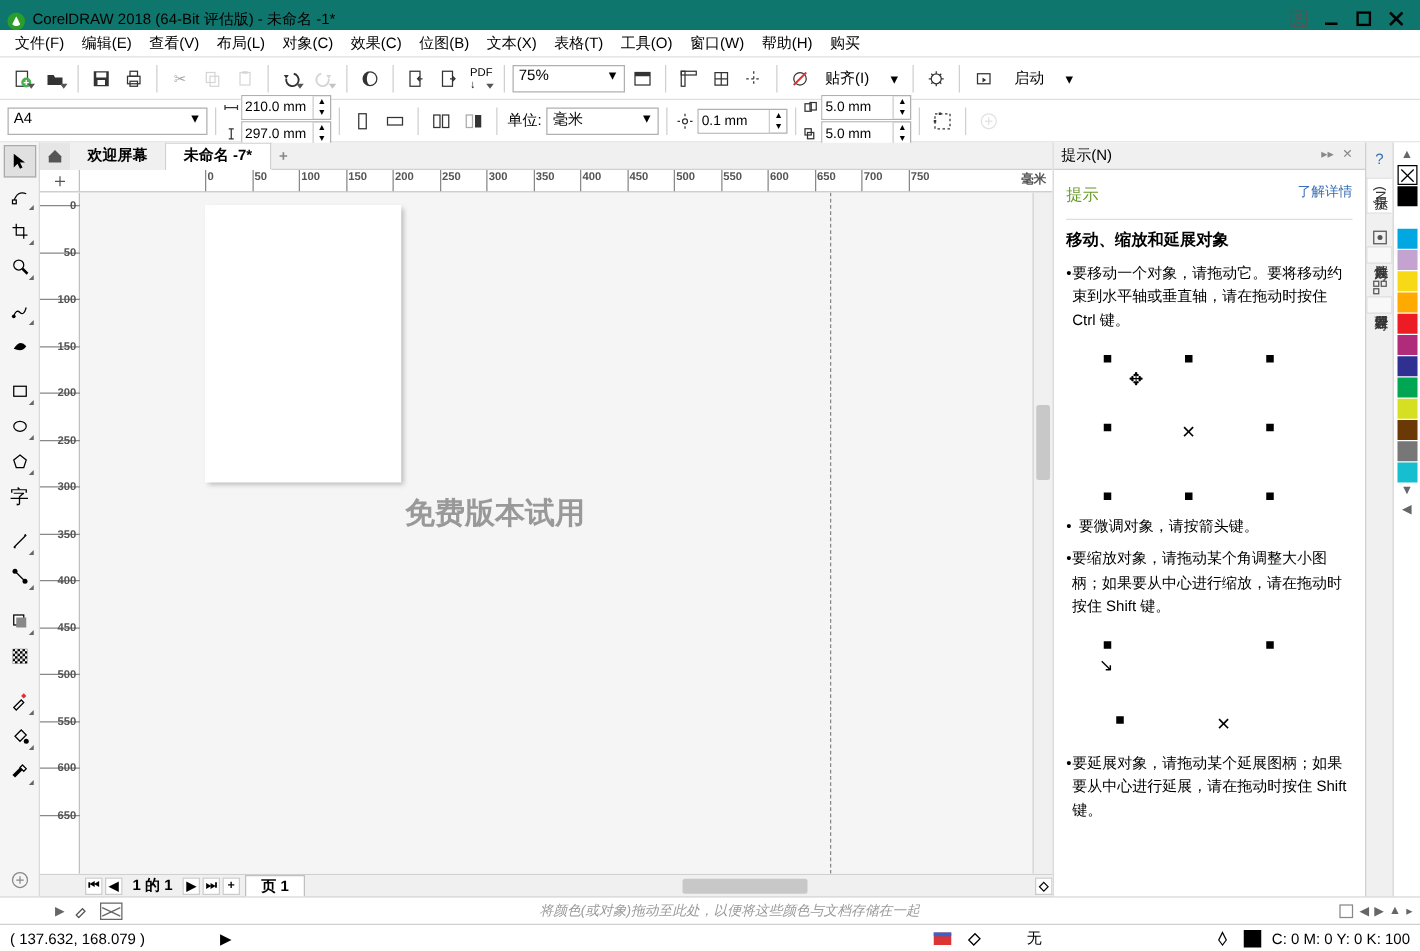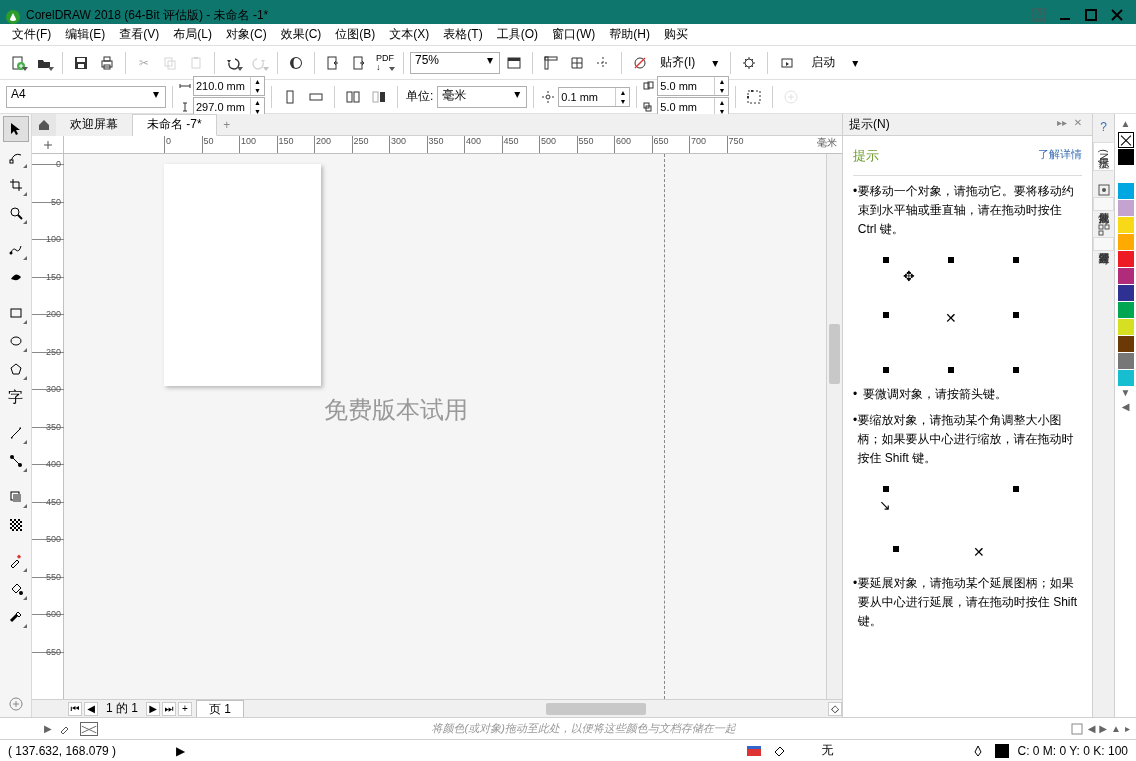--- a/index.html
+++ b/index.html
@@ -22,21 +22,21 @@
 .combo .carrow{width:14px;text-align:center;}
 .numfield{display:inline-flex;align-items:center;height:20px;border:1px solid #b0b0b0;background:#fff;}
 .numfield input{border:none;width:56px;height:18px;padding:0 2px;font-size:11px;outline:none;}
 .spin{width:14px;display:flex;flex-direction:column;}
 .spin div{height:9px;display:flex;align-items:center;justify-content:center;font-size:7px;border-left:1px solid #ccc;}
 .app-body{display:flex;height:calc(761px - 24px - 22px - 34px - 34px - 22px - 22px);}
 .toolbox{width:32px;background:#f5f5f5;border-right:1px solid #d9d9d9;display:flex;flex-direction:column;align-items:center;padding-top:2px;gap:2px;}
 .toolbox .tool{width:26px;height:26px;display:flex;align-items:center;justify-content:center;position:relative;}
 .toolbox .tool.fly::after{content:"";position:absolute;right:2px;bottom:2px;width:0;height:0;border-left:4px solid transparent;border-bottom:4px solid #666;}
 .toolbox .tool.active{background:#e0e0e0;border:1px solid #aaa;}
-.workspace{flex:1;display:flex;flex-direction:column;overflow:hidden;}
+.workspace{flex:1;display:flex;flex-direction:column;overflow:hidden;font-weight:bold;}
 .doctabs{height:22px;display:flex;align-items:center;background:#f0f0f0;border-bottom:1px solid #d0d0d0;}
 .doctabs .hometab{width:24px;height:22px;display:flex;align-items:center;justify-content:center;background:#e6e6e6;}
 .doctabs .dtab{padding:0 14px;height:22px;display:flex;align-items:center;background:#f0f0f0;border-right:1px solid #d0d0d0;}
 .doctabs .dtab.active{background:#fff;border-top:1px solid #d0d0d0;border-bottom:1px solid #fff;}
 .doctabs .plus{width:20px;text-align:center;color:#888;}
 .ruler-h{height:18px;background:#fff;border-bottom:1px solid #c0c0c0;display:flex;overflow:hidden;position:relative;}
 .ruler-corner{width:32px;height:18px;border-right:1px solid #c0c0c0;display:flex;align-items:center;justify-content:center;}
 .ruler-h-scale{flex:1;position:relative;font-size:9px;color:#555;}
 .ruler-h-scale .tick{position:absolute;top:0;border-left:1px solid #888;height:18px;}
 .ruler-h-scale .ticklbl{position:absolute;top:0;font-size:9px;}
@@ -643,20 +643,21 @@
     <div class="hint-head">
       <span>提示(N)</span>
       <span class="spacer"></span>
       <span class="hbtn">▸▸</span>
       <span class="hbtn">✕</span>
     </div>
     <div class="hint-body">
       <a class="learn">了解详情</a>
       <h3>提示</h3>
       <div style="clear:both;border-top:1px solid #ddd;margin:6px 0"></div>
+      <h4>移动、缩放和延展对象</h4>
       <div class="bullet">
           <div class="dot">•</div>
           <div>要移动一个对象，请拖动它。要将移动约束到水平轴或垂直轴，请在拖动时按住 Ctrl 键。</div>
         </div>
       <div class="diagram">
         <div class="sq" style="left:30px;top:10px"></div>
           <div class="sq" style="left:95px;top:10px"></div>
           <div class="sq" style="left:160px;top:10px"></div>
         <div class="mv" style="left:50px;top:18px">✥</div>
         <div class="sq" style="left:30px;top:65px"></div>

